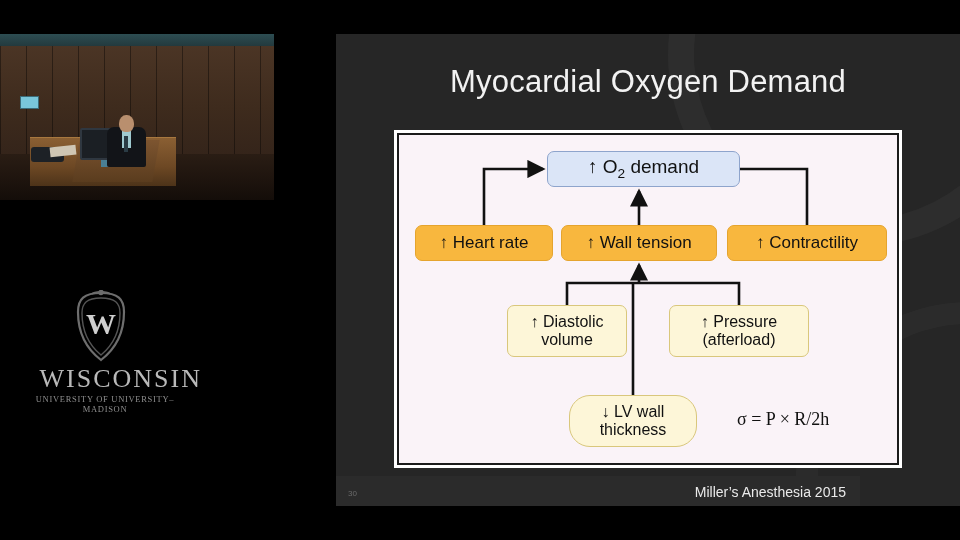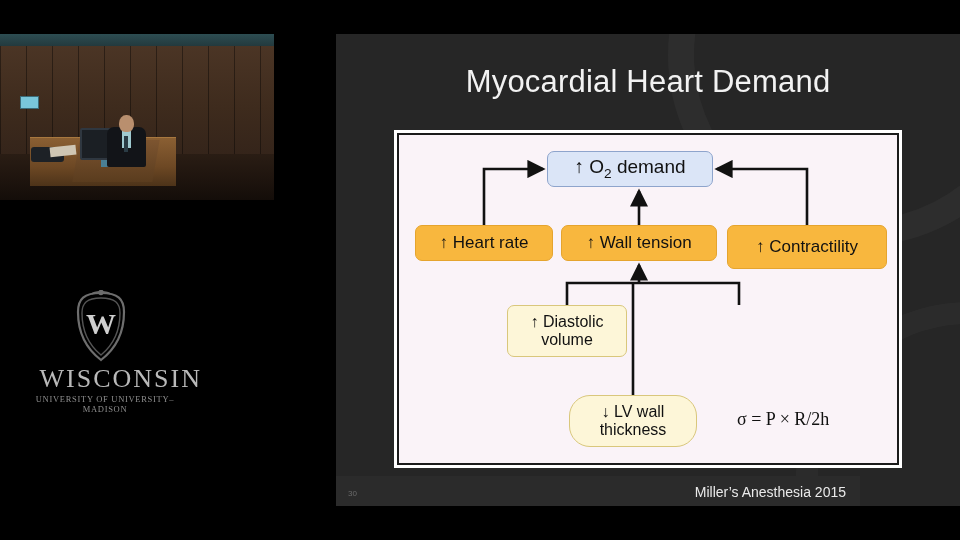--- a/index.html
+++ b/index.html
@@ -138,52 +138,55 @@
       </svg>
       <div class="uw-word">WISCONSIN</div>
       <div class="uw-sub">UNIVERSITY OF UNIVERSITY–MADISON</div>
     </div>
   </div>
 
   <div class="slide">
     <div class="slide-arc"></div>
     <div class="slide-arc2"></div>
 
-    <div class="slide-title">Myocardial Heart Demand</div>
+    <div class="slide-title">Myocardial Oxygen Demand</div>
 
     <div class="panel">
       <div class="panel-in" id="diagram">
         <svg class="edges" id="edges" viewBox="0 0 502 332" preserveAspectRatio="none">
           <defs>
             <marker id="ah" markerWidth="7" markerHeight="7" refX="6" refY="3.5" orient="auto">
                 <path d="M0,0 L7,3.5 L0,7 z" fill="#111"></path>
               </marker>
           </defs>
         <polyline points="87,92 87,36 146,36" fill="none" stroke="#111" stroke-width="2.6" marker-end="url(#ah)"></polyline>
             <polyline points="410,92 410,36 320,36" fill="none" stroke="#111" stroke-width="2.6" marker-end="url(#ah)"></polyline>
             <polyline points="242,92 242,58" fill="none" stroke="#111" stroke-width="2.6" marker-end="url(#ah)"></polyline>
             <polyline points="170,172 170,150 342,150 342,172" fill="none" stroke="#111" stroke-width="2.6"></polyline>
             <polyline points="242,150 242,132" fill="none" stroke="#111" stroke-width="2.6" marker-end="url(#ah)"></polyline>
             <polyline points="236,262 236,150" fill="none" stroke="#111" stroke-width="2.6"></polyline>
           </svg>
         <div class="formula" id="formula" style="left: 340px; top: 276px;">σ = P × R/2h</div>
-      <div class="nodebox nb-blue" style="left: 150px; top: 18px; width: 166px; height: 36px;">
+      <div class="nodebox nb-blue" style="left: 150px; top: 18px; width: 193px; height: 36px;">
             <span>↑ O<sub style="font-size:.72em">2</sub> demand</span>
           </div>
           <div class="nodebox nb-orange" style="left: 18px; top: 92px; width: 138px; height: 36px;">
             <span>↑ Heart rate</span>
           </div>
           <div class="nodebox nb-orange" style="left: 164px; top: 92px; width: 156px; height: 36px;">
             <span>↑ Wall tension</span>
           </div>
-          <div class="nodebox nb-orange" style="left: 330px; top: 92px; width: 160px; height: 44px;">
+          <div class="nodebox nb-orange" style="left: 330px; top: 92px; width: 160px; height: 36px;">
             <span>↑ Contractility</span>
           </div>
           <div class="nodebox nb-cream" style="left: 110px; top: 172px; width: 120px; height: 52px;">
             <span>↑ Diastolic<br>volume</span>
+          </div>
+          <div class="nodebox nb-cream" style="left: 272px; top: 172px; width: 140px; height: 52px;">
+            <span>↑ Pressure<br>(afterload)</span>
           </div>
           <div class="nodebox nb-cream" style="left: 172px; top: 262px; width: 128px; height: 52px; border-radius: 21px;">
             <span>↓ LV wall<br>thickness</span>
           </div>
         </div>
     </div>
 
     <div class="slide-foot">
       <div class="slide-num">30</div>
       <div class="slide-src">Miller’s Anesthesia 2015</div>

